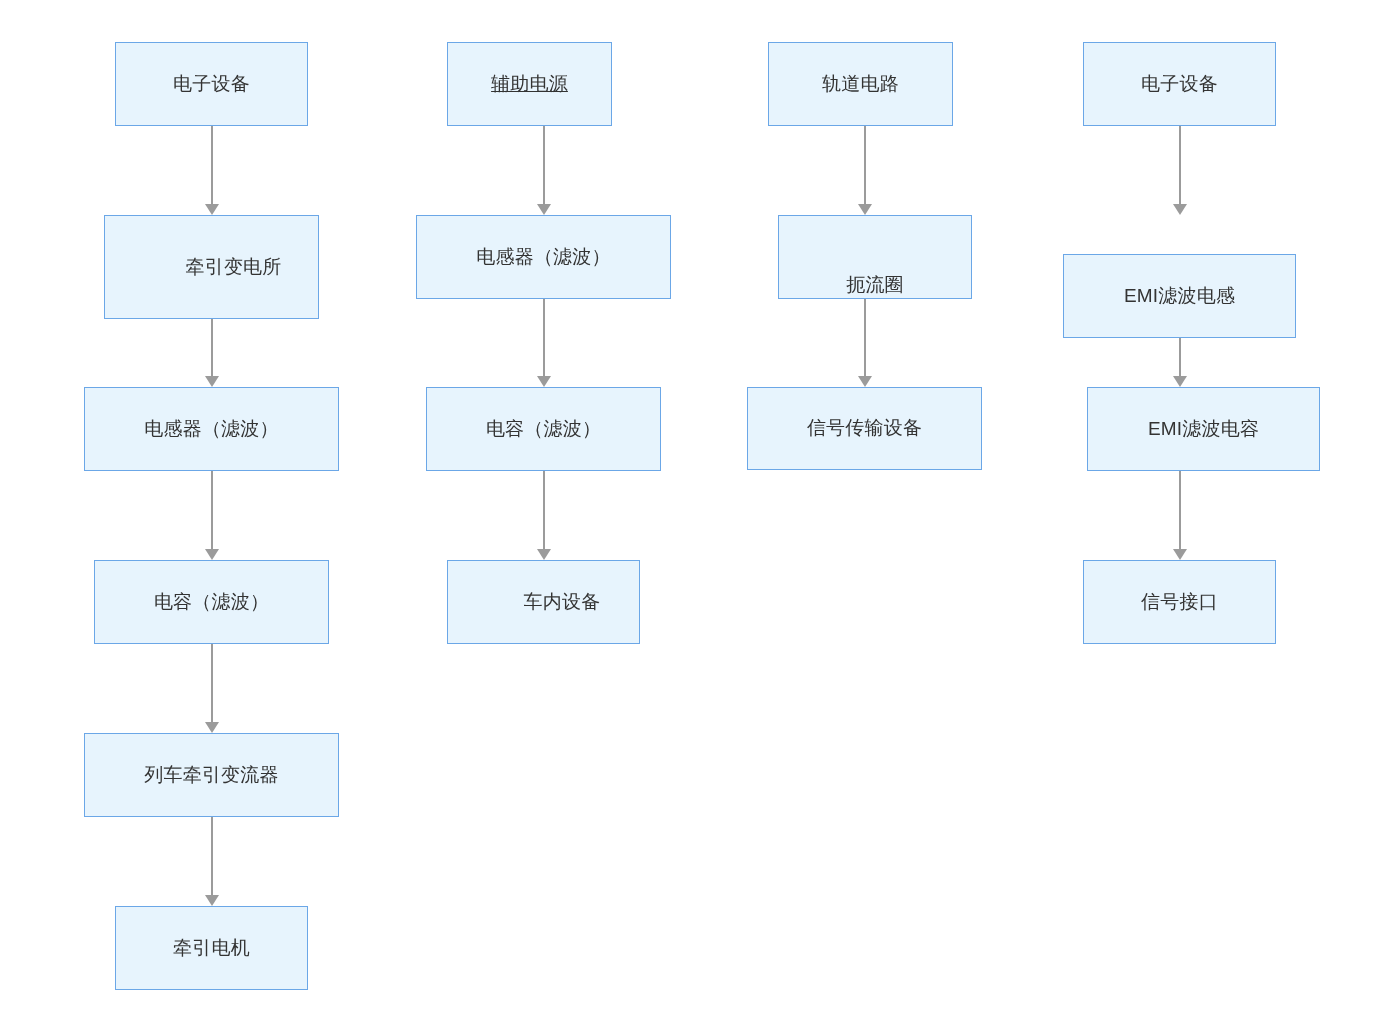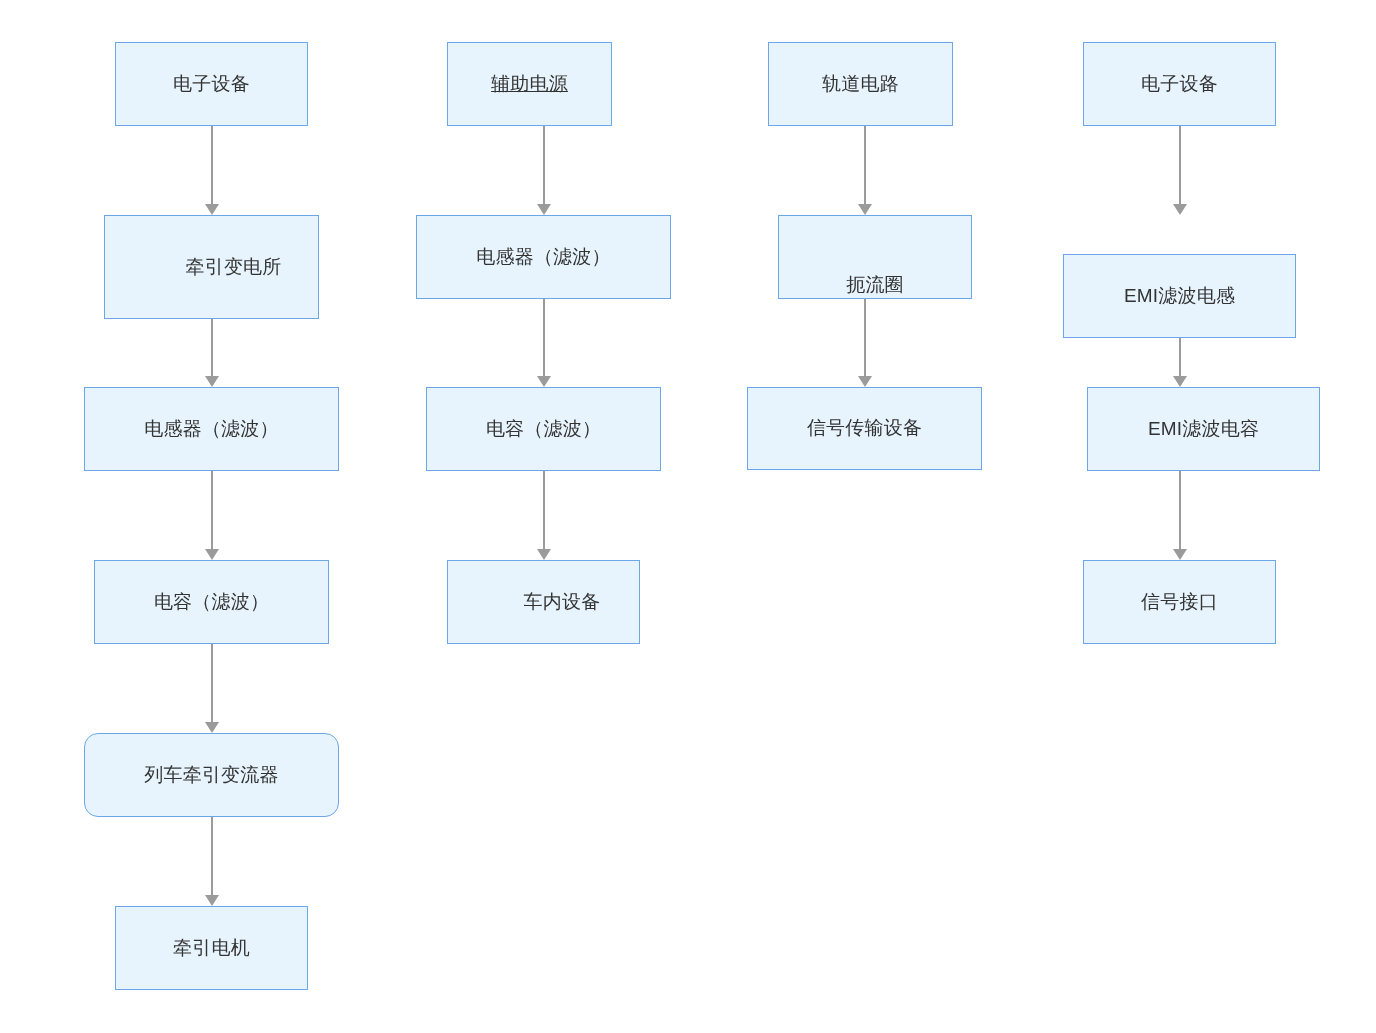--- a/index.html
+++ b/index.html
@@ -122,21 +122,21 @@
       </div>
       <div class="node" style="left: 104px; top: 215px; width: 215px; height: 104px; padding-left: 44px;">
         <span class="label">牵引变电所</span>
       </div>
       <div class="node" style="left: 84px; top: 387px; width: 255px; height: 84px;">
         <span class="label">电感器（滤波）</span>
       </div>
       <div class="node" style="left: 94px; top: 560px; width: 235px; height: 84px;">
         <span class="label">电容（滤波）</span>
       </div>
-      <div class="node" style="left: 84px; top: 733px; width: 255px; height: 84px; border-radius: 14px;">
+      <div class="node" style="left: 84px; top: 733px; width: 255px; height: 84px;">
         <span class="label">列车牵引变流器</span>
       </div>
       <div class="node" style="left: 115px; top: 906px; width: 193px; height: 84px;">
         <span class="label">牵引电机</span>
       </div>
       <div class="node" style="left: 447px; top: 42px; width: 165px; height: 84px; text-decoration: underline;">
         <span class="label">辅助电源</span>
       </div>
       <div class="node" style="left: 416px; top: 215px; width: 255px; height: 84px;">
         <span class="label">电感器（滤波）</span>

